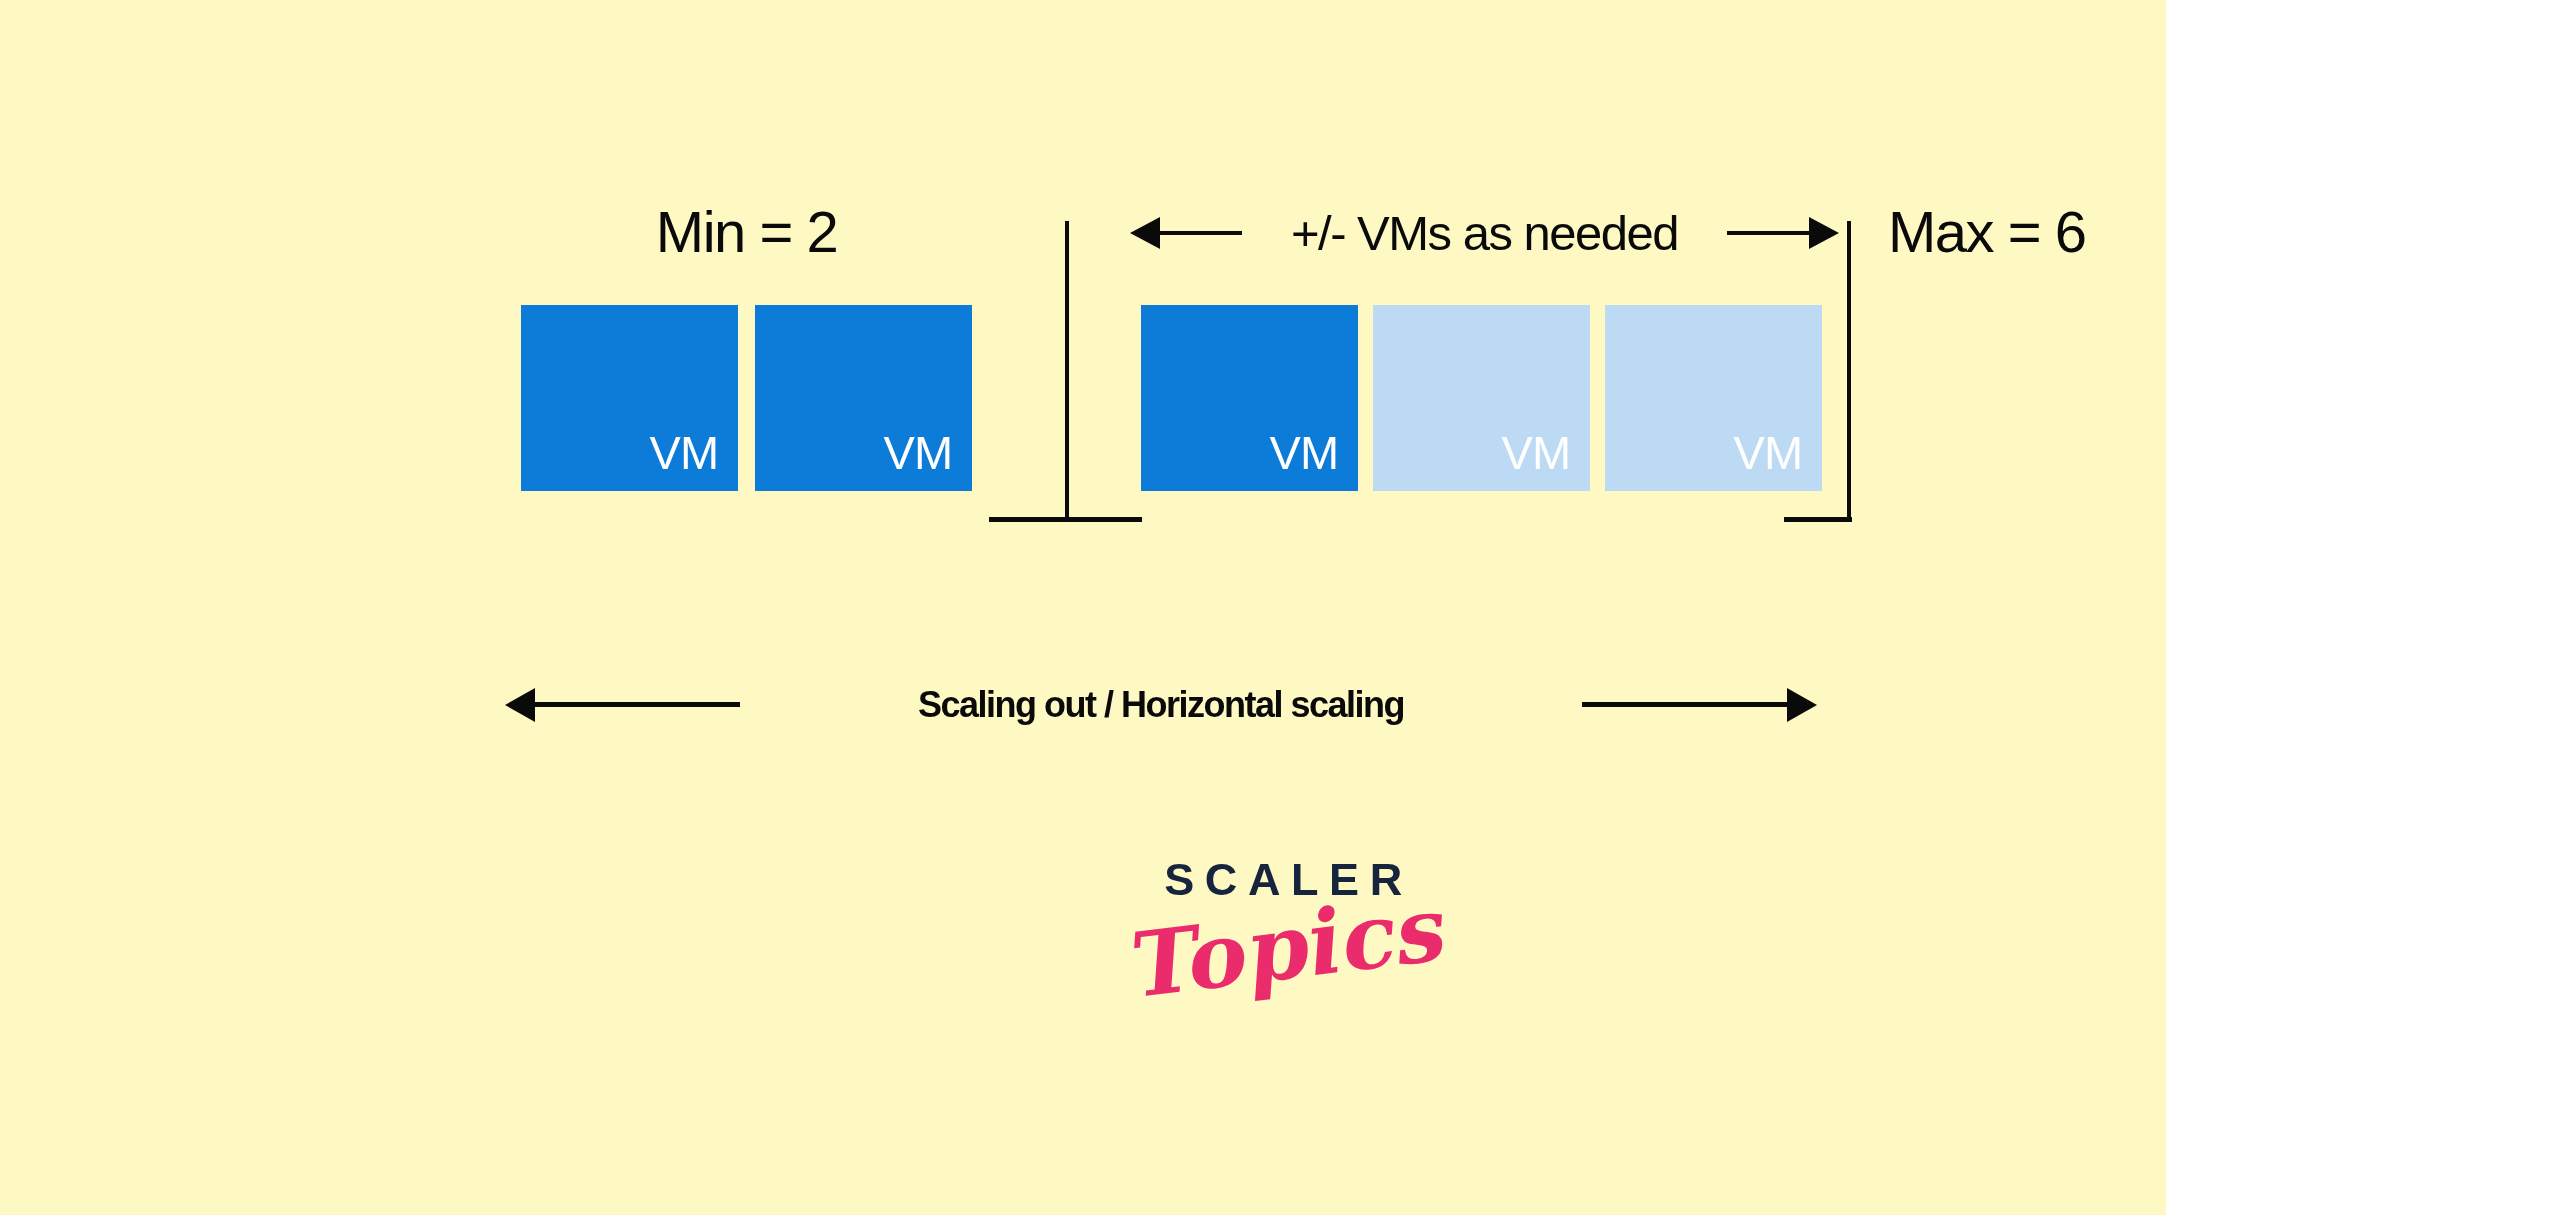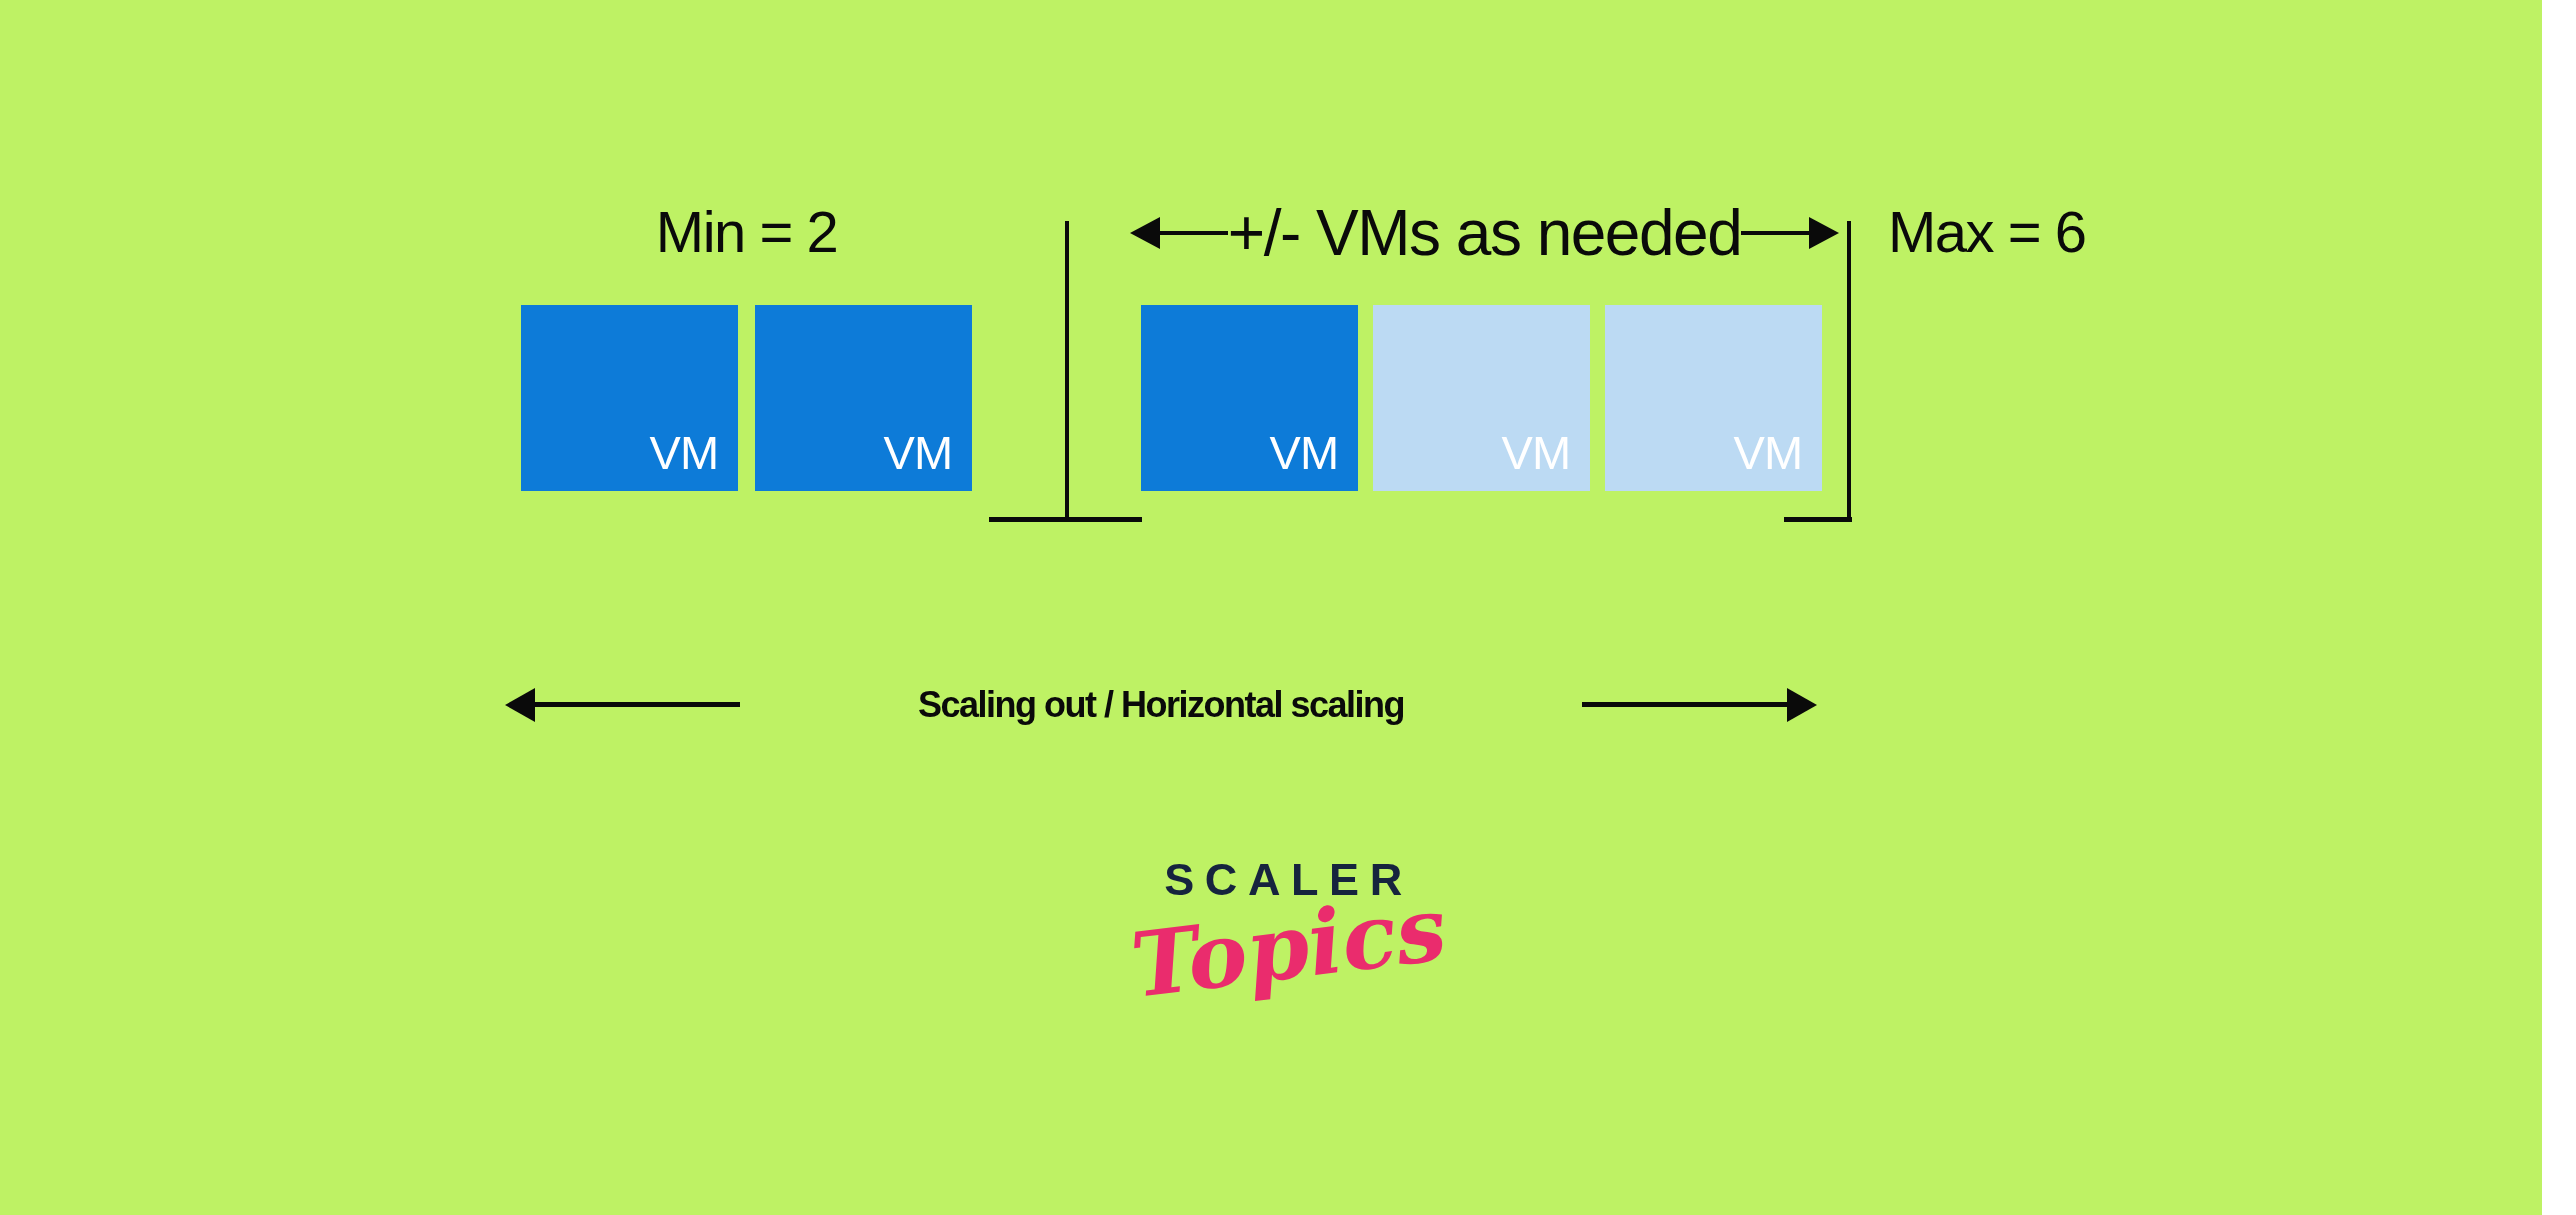--- a/index.html
+++ b/index.html
@@ -1,20 +1,20 @@
 <!DOCTYPE html>
 <html style="font-size:12px"><head>
 <meta charset="utf-8">
 <style>
   html, body { margin: 0; padding: 0; background: #ffffff; }
   .canvas {
     position: relative;
-    width: 2542px;
+    width: 2166px;
     height: 1215px;
-    background: #bef264;
+    background: #fef9c3;
     overflow: hidden;
     font-family: "Liberation Sans", sans-serif;
     color: #0a0a0a;
   }
   .abs { position: absolute; }
 
   
   .lbl {
     font-size: 58px;
     line-height: 1;
@@ -60,21 +60,21 @@
   .arrow.big .tri-right { border-top: 17.4px solid transparent; border-bottom: 17.4px solid transparent; border-left: 30px solid #0a0a0a; }
 
   
   .adjust-row {
     position: absolute;
     left: 1130px; top: 199px;
     width: 709px; height: 68px;
     display: flex; align-items: center; justify-content: space-between;
   }
   .adjust-row .arrow { position: relative; width: 112px; }
-  .adjust-row .lbl { font-size: 64px; }
+  .adjust-row .lbl { font-size: 49px; }
 
   .scaling-row {
     position: absolute;
     left: 505px; top: 682px;
     width: 1312px; height: 45px;
     display: flex; align-items: center; justify-content: space-between;
   }
   .scaling-row .arrow { position: relative; width: 235px; }
   .scaling-row .lbl {
     font-size: 36px;

